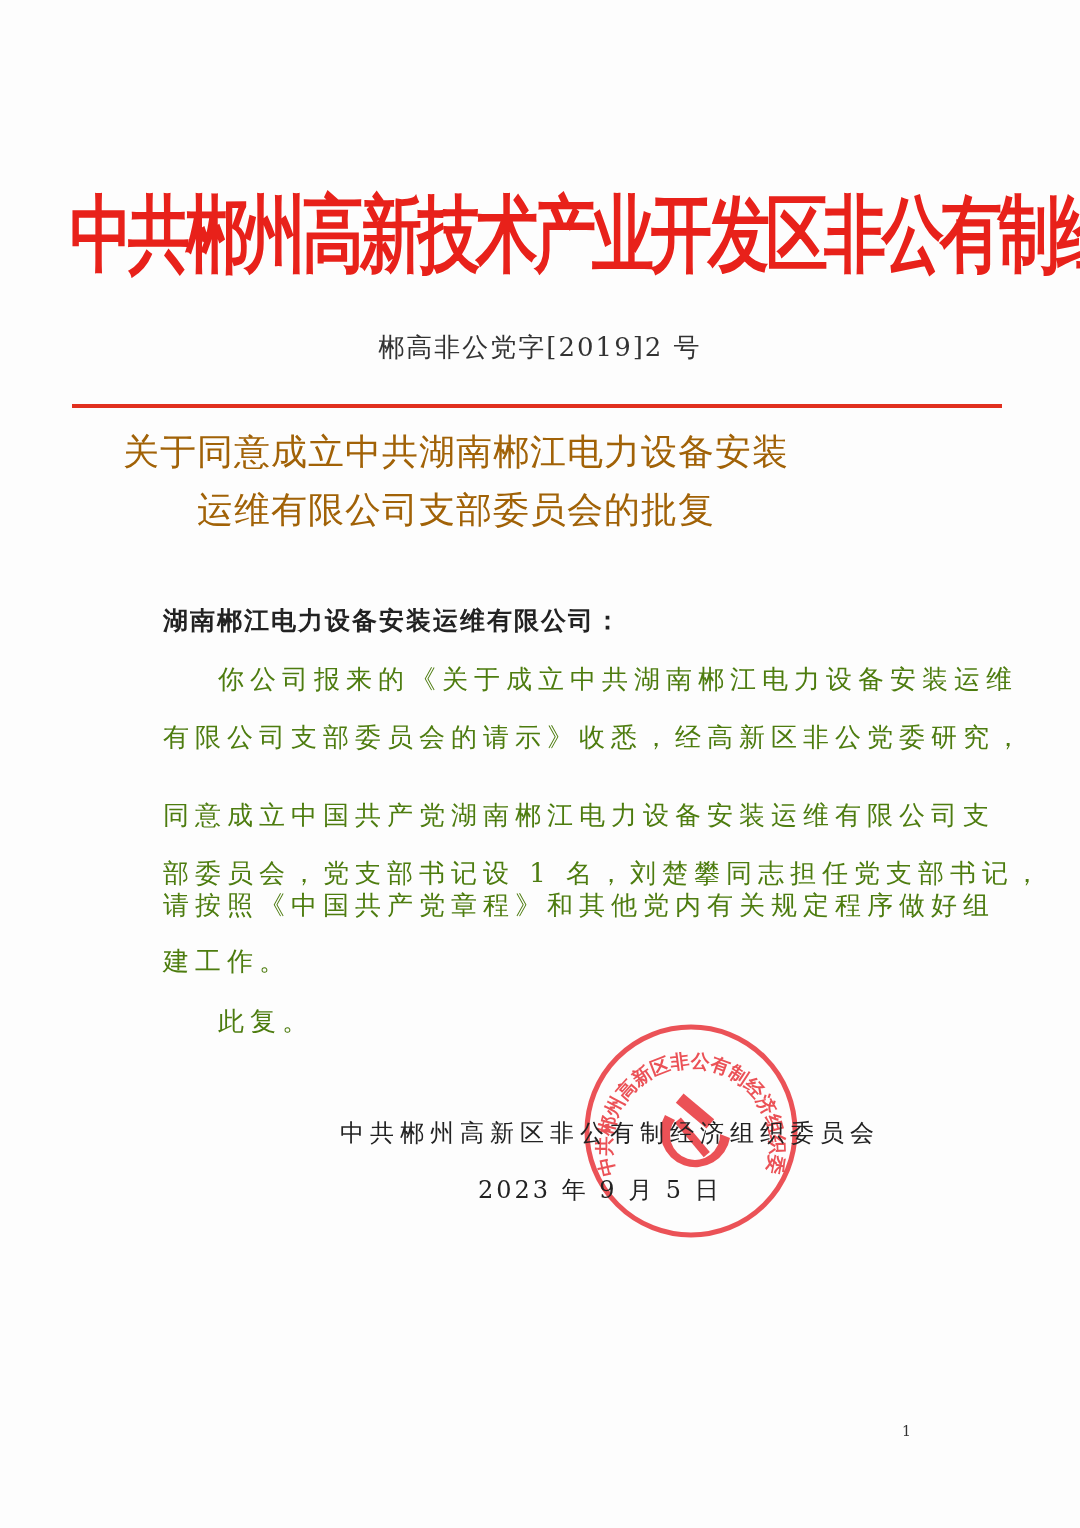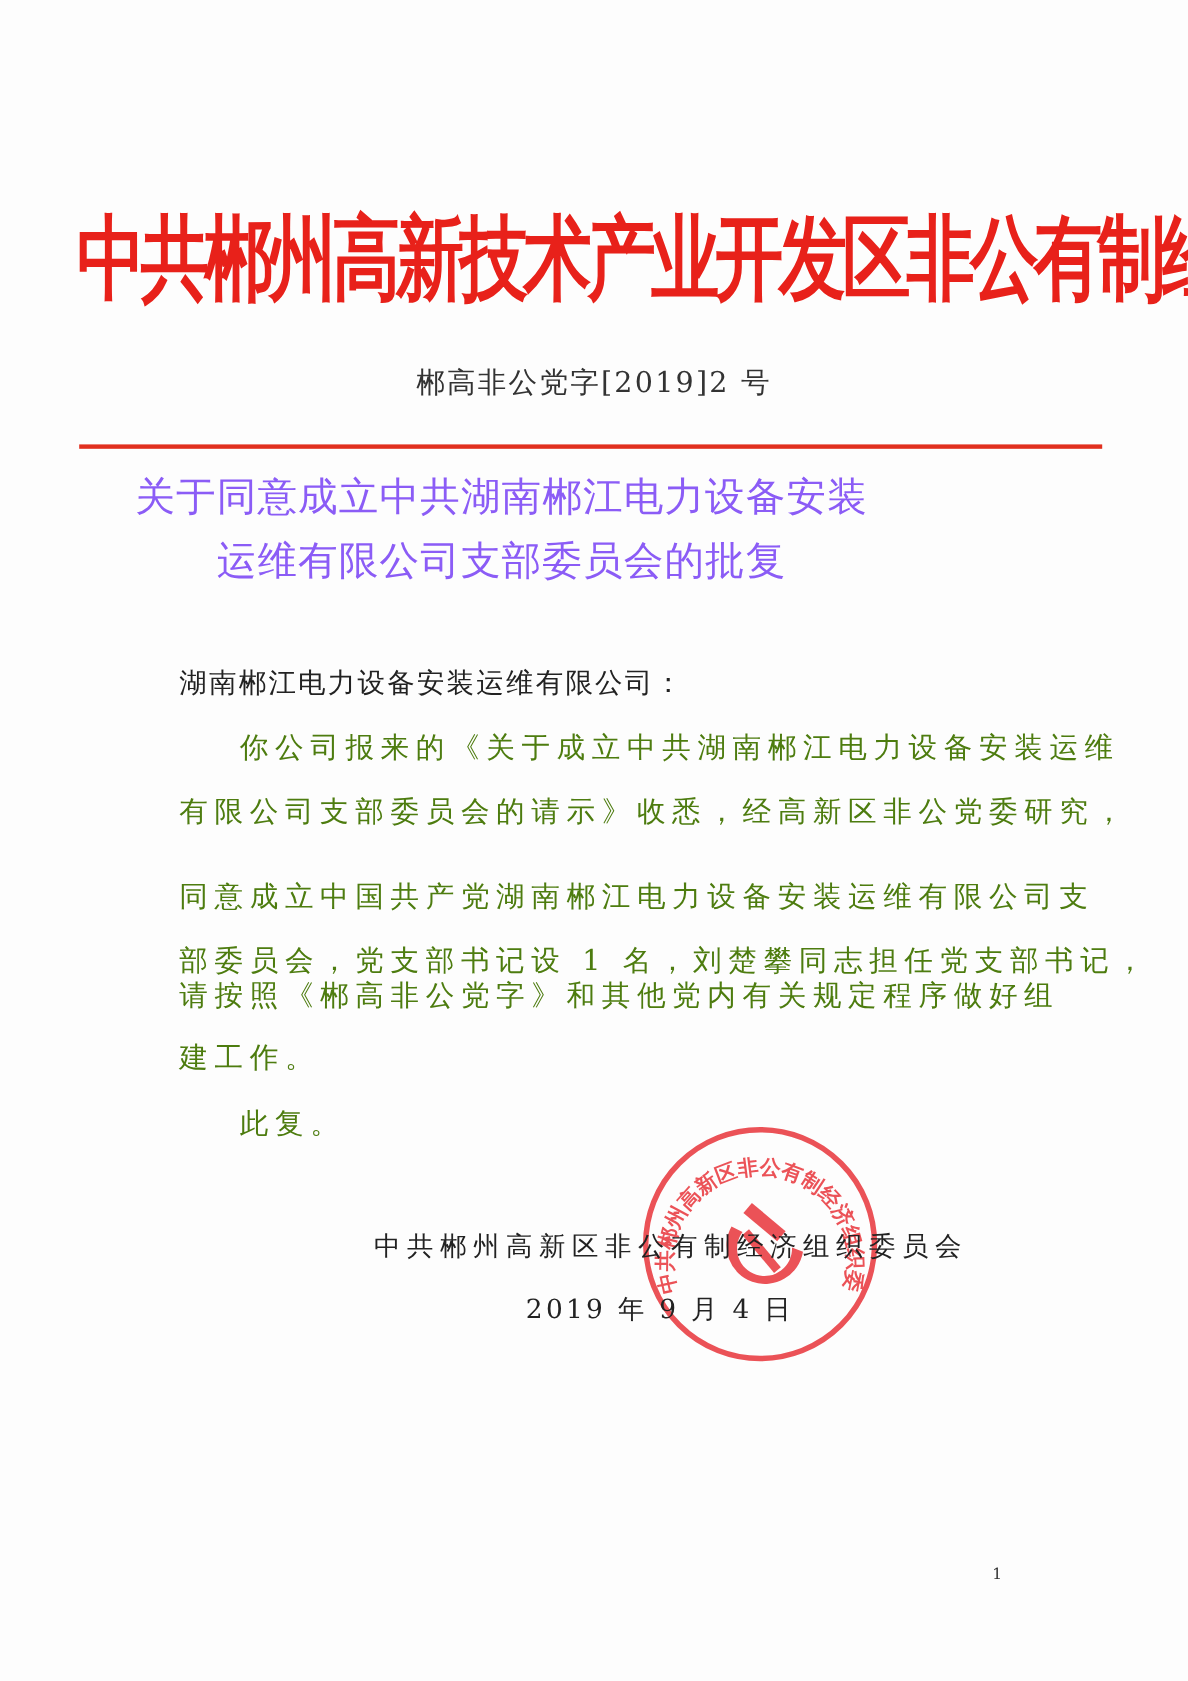--- a/index.html
+++ b/index.html
@@ -4,24 +4,24 @@
 <style>
   html, body { margin:0; padding:0; }
   body { width:1080px; height:1528px; background:#fdfdfd; position:relative; overflow:hidden;
          font-family:"DejaVu Serif", "Liberation Serif", serif; color:#222; }
   .abs { position:absolute; }
   .header-title { left:70px; top:180px; width:940px; height:110px; color:#e8211a;
     font-family:"DejaVu Sans", sans-serif; font-weight:bold; font-size:62px; line-height:110px;
     white-space:nowrap; transform:scaleY(1.35); transform-origin:left center; letter-spacing:-4px; }
   .doc-number { left:0; width:1080px; top:330px; text-align:center; font-size:26px; letter-spacing:2px; color:#333; }
   .red-rule { left:72px; top:404px; width:930px; height:4px; background:#e1301f; }
-  .title { left:0; width:912px; text-align:center; font-family:"DejaVu Sans", sans-serif; font-size:36px; color:#8b5cf6; letter-spacing:1px; }
+  .title { left:0; width:912px; text-align:center; font-family:"DejaVu Sans", sans-serif; font-size:36px; color:#a16207; letter-spacing:1px; }
   .t1 { top:428px; }
   .t2 { top:486px; }
-  .salutation { left:163px; top:604px; font-family:"DejaVu Sans", sans-serif; font-weight:normal; font-size:25px; letter-spacing:2px; }
+  .salutation { left:163px; top:604px; font-family:"DejaVu Sans", sans-serif; font-weight:bold; font-size:25px; letter-spacing:2px; }
   .body-line { left:163px; font-size:26px; letter-spacing:6px; white-space:nowrap; color:#4d7c0f; }
   .sign-org { left:340px; top:1117px; font-size:24px; letter-spacing:6px; }
   .sign-date { left:478px; top:1174px; font-size:24px; letter-spacing:3px; }
   .seal { left:580px; top:1020px; width:222px; height:222px; }
   .page-num { left:902px; top:1423px; font-size:14px; color:#333; }
 </style>
 </head>
 <body>
 
 <div class="abs header-title">中共郴州高新技术产业开发区非公有制经济组织委员会文件</div>
@@ -30,35 +30,35 @@
 
 <div class="abs title t1">关于同意成立中共湖南郴江电力设备安装</div>
 <div class="abs title t2">运维有限公司支部委员会的批复</div>
 
 <div class="abs salutation">湖南郴江电力设备安装运维有限公司：</div>
 
 <div class="abs body-line" style="top:662px; left:218px;">你公司报来的《关于成立中共湖南郴江电力设备安装运维</div>
 <div class="abs body-line" style="top:720px;">有限公司支部委员会的请示》收悉，经高新区非公党委研究，</div>
 <div class="abs body-line" style="top:776px;margin-top:22px;">同意成立中国共产党湖南郴江电力设备安装运维有限公司支</div>
 <div class="abs body-line" style="top:856px;">部委员会，党支部书记设 1 名，刘楚攀同志担任党支部书记，</div>
-<div class="abs body-line" style="top:888px;">请按照《郴高非公党字》和其他党内有关规定程序做好组</div>
+<div class="abs body-line" style="top:888px;">请按照《中国共产党章程》和其他党内有关规定程序做好组</div>
 <div class="abs body-line" style="top:944px;">建工作。</div>
 <div class="abs body-line" style="top:1004px; left:218px;">此复。</div>
 
 <svg class="abs seal" viewBox="0 0 222 222">
   <defs>
     <path id="sealArc" d="M 38 160 A 80 80 0 1 1 184 160"></path>
   </defs>
   <circle cx="111" cy="111" r="104" fill="none" stroke="#e8343a" stroke-width="5" opacity="0.85"></circle>
   <text font-family="DejaVu Sans, sans-serif" font-size="19" font-weight="bold" fill="#e8343a" opacity="0.85">
     <textPath href="#sealArc" startOffset="2%">中共郴州高新区非公有制经济组织委员会</textPath>
   </text>
   <g fill="#e8343a" opacity="0.85">
     <path d="M85 95 A 35 35 0 1 0 150 118 L 140 114 A 25 25 0 1 1 95 100 Z"></path>
     <rect x="95" y="85" width="40" height="12" transform="rotate(40 115 91)"></rect>
     <rect x="108" y="95" width="8" height="45" transform="rotate(-40 112 117)"></rect>
   </g>
 </svg>
 
 <div class="abs sign-org">中共郴州高新区非公有制经济组织委员会</div>
-<div class="abs sign-date">2019 年 9 月 4 日</div>
+<div class="abs sign-date">2023 年 9 月 5 日</div>
 
 <div class="abs page-num">1</div>
 
 </body></html>

